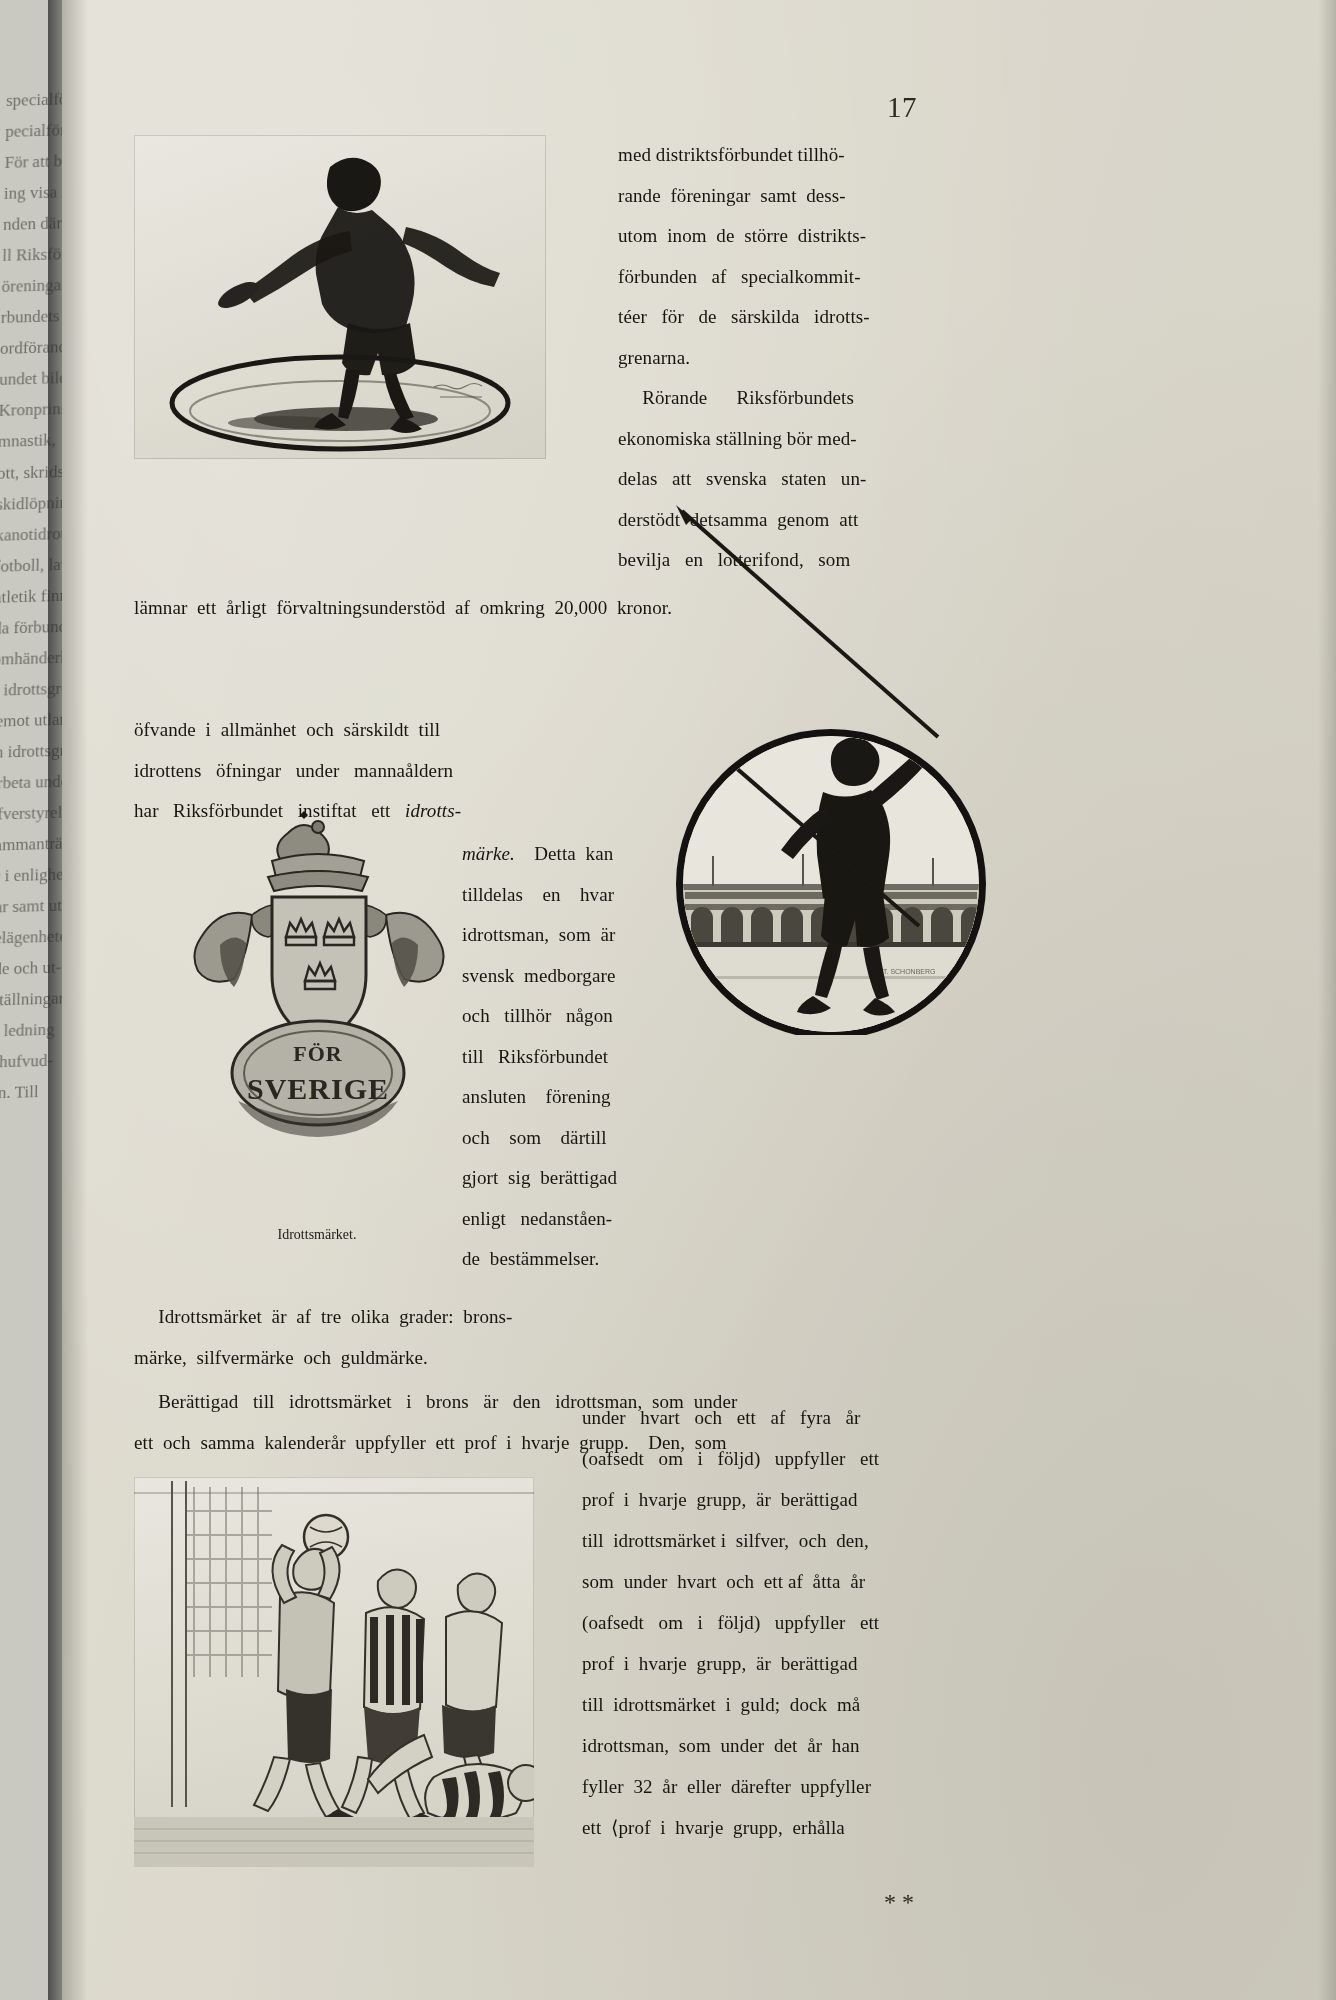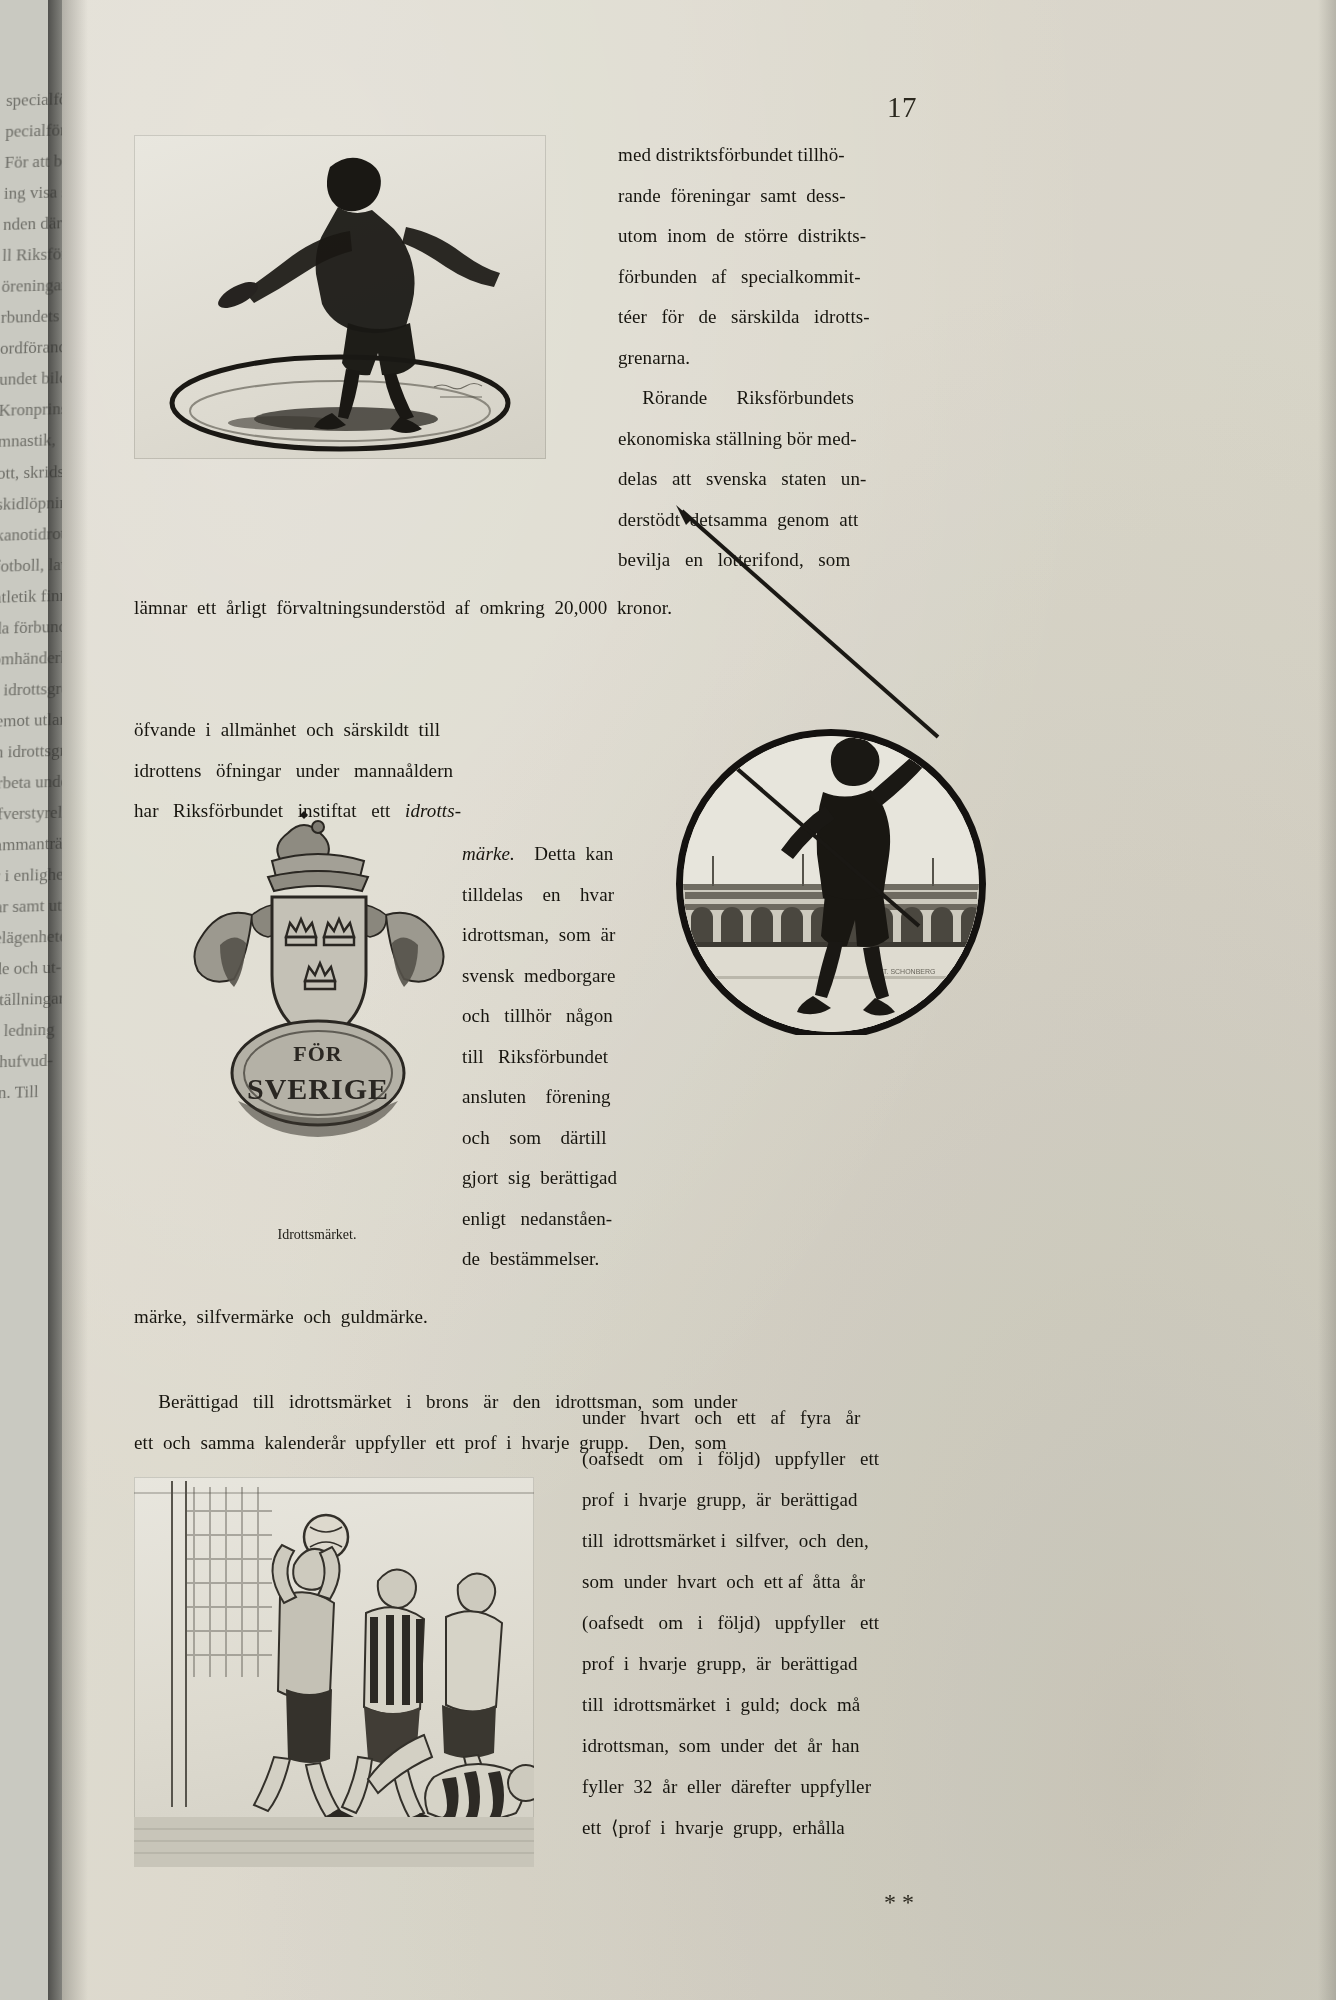--- a/index.html
+++ b/index.html
@@ -365,21 +365,21 @@
           </g>
 
           <path d="M48 290 q80 34 160 0 q-22 34 -80 36 q-58 -2 -80 -36 z" fill="#38352e" opacity=".55"></path>
         </svg>
       </div>
 
       <div class="blk" id="cap-crest">Idrottsmärket.</div>
 
       <div class="blk lines" id="col-mid-right"><span class="ln"><span class="it">märke.</span>    Detta  kan</span><span class="ln">tilldelas    en    hvar</span><span class="ln">idrottsman,  som  är</span><span class="ln">svensk  medborgare</span><span class="ln">och   tillhör   någon</span><span class="ln">till   Riksförbundet</span><span class="ln">ansluten    förening</span><span class="ln">och    som    därtill</span><span class="ln">gjort  sig  berättigad</span><span class="ln">enligt   nedanståen-</span><span class="ln">de  bestämmelser.</span></div>
 
-      <div class="blk lines" id="blk-full-3"><span class="ln">märke,  silfvermärke  och  guldmärke.</span></div>
+      <div class="blk lines" id="blk-full-3"><span class="ln">     Idrottsmärket  är  af  tre  olika  grader:  brons-</span><span class="ln">märke,  silfvermärke  och  guldmärke.</span></div>
 
       <div class="blk lines" id="blk-full-4"><span class="ln">     Berättigad   till   idrottsmärket   i   brons   är   den   idrottsman,  som  under</span><span class="ln">ett  och  samma  kalenderår  uppfyller  ett  prof  i  hvarje  grupp.    Den,  som</span></div>
 
       <div class="fig" id="fig-football">
         <svg width="400" height="390" viewBox="0 0 400 390" aria-hidden="true">
 
           <g stroke="#57544c" stroke-width="2" fill="none">
             <line x1="38" y1="4" x2="38" y2="330"></line>
             <line x1="52" y1="4" x2="52" y2="330"></line>
             <line x1="0" y1="16" x2="400" y2="16" opacity=".3"></line>

